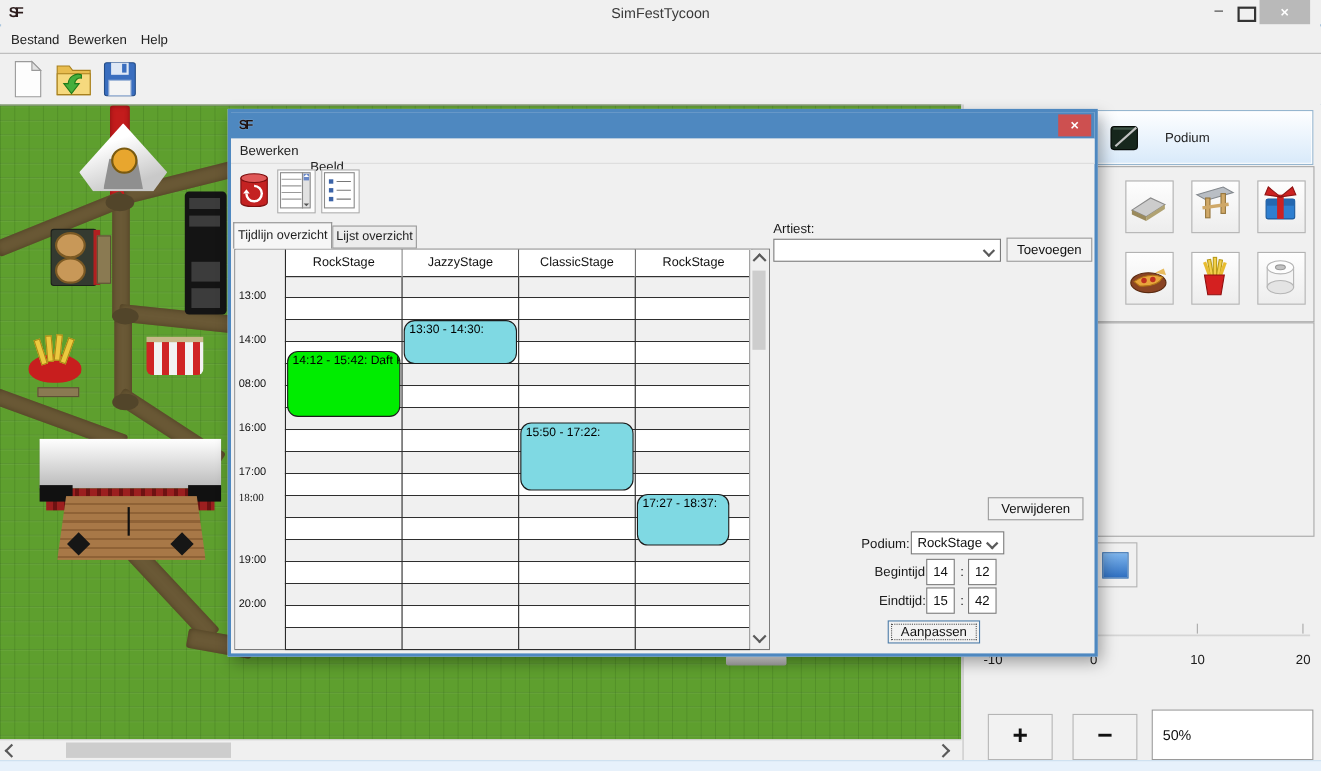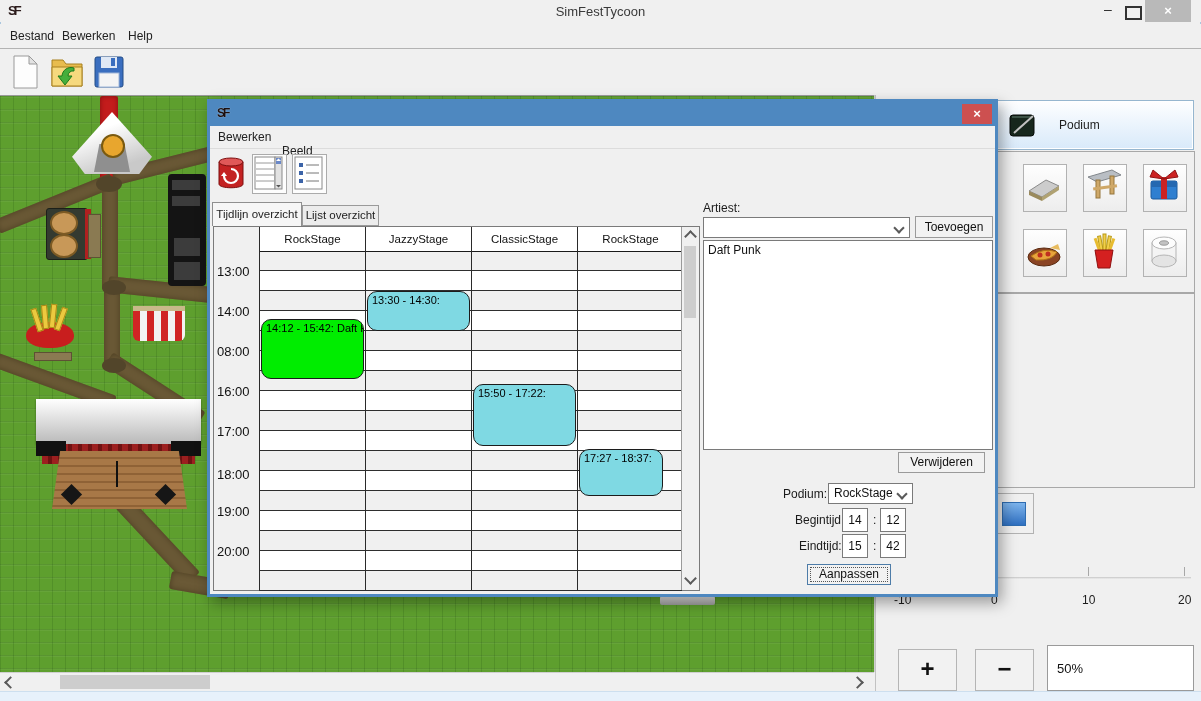--- a/index.html
+++ b/index.html
@@ -101,21 +101,21 @@
   .dlg-menubar{left:0;top:24px;width:785px;height:22px;background:#f0f0f0;border-bottom:1px solid #dcdcdc;}
   .dlg-toolbar-btn{position:absolute;background:#fdfdfd;border:1px solid #ababab;}
   .tab{position:absolute;font-size:11.5px;color:#1e1e1e;text-align:center;box-sizing:border-box;}
   .tab.active{left:2px;top:100px;width:90px;height:24px;background:#f6f6f6;border:1px solid #8f8f8f;
               border-bottom:none;line-height:22px;z-index:2;}
   .tab.inactive{left:92px;top:103px;width:77px;height:21px;background:#ececec;border:1px solid #9a9a9a;
               line-height:19px;}
   
   .sched{left:3px;top:124px;width:487px;height:365px;background:#fff;border:1px solid #7a7a7a;box-sizing:border-box;}
   .sched-gutter{position:absolute;left:0;top:0;width:45px;height:100%;background:#f0f0f0;}
-  .time-label{position:absolute;left:3px;font-size:13px;color:#111;}
+  .time-label{position:absolute;left:3px;font-size:10px;color:#111;}
   .col-line{position:absolute;top:0;width:1px;height:100%;background:#2a2a2a;}
   .sched-header-cell{position:absolute;top:0;height:24px;line-height:24px;text-align:center;
                      font-size:11.5px;color:#111;background:#fff;border-bottom:1px solid #1a1a1a;}
   .sched-row{position:absolute;left:45px;width:423px;height:20px;border-bottom:1px solid #2e2e2e;box-sizing:border-box;}
   .sched-row.even{background:#f0f0f0;} .sched-row.odd{background:#fff;}
   .event{position:absolute;border:1px solid #1c1c1c;border-radius:10px;font-size:11px;color:#000;
          padding:2px 4px;box-sizing:border-box;overflow:hidden;white-space:nowrap;z-index:3;}
   .sched-scroll{position:absolute;right:0;top:0;width:17px;height:100%;background:#f0f0f0;border-left:1px solid #9a9a9a;}
   .sched-thumb{position:absolute;left:2px;top:19px;width:12px;height:72px;background:#cdcdcd;}
   .sb-arrow{position:absolute;left:4px;}
@@ -404,21 +404,21 @@
         <div class="sched-header-cell" style="left: 152px; width: 105px;">JazzyStage</div>
         <div class="sched-header-cell" style="left: 258px; width: 105px;">ClassicStage</div>
         <div class="sched-header-cell" style="left: 364px; width: 105px;">RockStage</div>
       </div>
     <div id="sched-times">
         <div class="time-label" style="top: 37px;">13:00</div>
         <div class="time-label" style="top: 77px;">14:00</div>
         <div class="time-label" style="top: 117px;">08:00</div>
         <div class="time-label" style="top: 157px;">16:00</div>
         <div class="time-label" style="top: 197px;">17:00</div>
-        <div class="time-label" style="top: 240px;">18:00</div>
+        <div class="time-label" style="top: 220px; font-family: Liberation Serif, serif;">18:00</div>
         <div class="time-label" style="top: 277px;">19:00</div>
         <div class="time-label" style="top: 317px;">20:00</div>
       </div>
     <div id="sched-events">
         <div class="event" style="left: 47px; width: 103px; top: 92px; height: 60px; background: rgb(0, 237, 0);">14:12 - 15:42: Daft Punk</div>
         <div class="event" style="left: 153px; width: 103px; top: 64px; height: 40px; background: rgb(127, 217, 227);">13:30 - 14:30:</div>
         <div class="event" style="left: 259px; width: 103px; top: 157.333px; height: 61.3333px; background: rgb(127, 217, 227);">15:50 - 17:22:</div>
         <div class="event" style="left: 365px; width: 84px; top: 222px; height: 46.6667px; background: rgb(127, 217, 227);">17:27 - 18:37:</div>
       </div>
     <div class="sched-scroll">
@@ -427,25 +427,20 @@
       <span class="chev down sb-arrow" style="bottom:7px"></span>
     </div>
   </div>
 
   <div class="lbl" style="left:493px;top:99px">Artiest:</div>
   <div class="combo" style="left:493px;top:115px;width:207px;height:21px">
     <span></span>
     <span class="arr chev down" style="width:6px;height:6px"></span>
   </div>
   <div class="btn" style="left:705px;top:114px;width:78px;height:22px;line-height:20px">Toevoegen</div>
-  <div class="listbox" style="left:493px;top:138px;width:290px;height:210px">
-    <div id="artist-list">
-        <div class="list-item">Daft Punk</div>
-      </div>
-  </div>
   <div class="btn" style="left:688px;top:350px;width:87px;height:21px;line-height:19px">Verwijderen</div>
 
   <div class="lbl" style="left:573px;top:385px">Podium:</div>
   <div class="combo" style="left:618px;top:381px;width:85px;height:21px;line-height:19px;padding-left:5px">
     <span>RockStage</span>
     <span class="arr chev down" style="width:6px;height:6px"></span>
   </div>
 
   <div class="lbl" style="left:585px;top:411px">Begintijd:</div>
   <div class="tinput" style="left:632px;top:406px">14</div>

